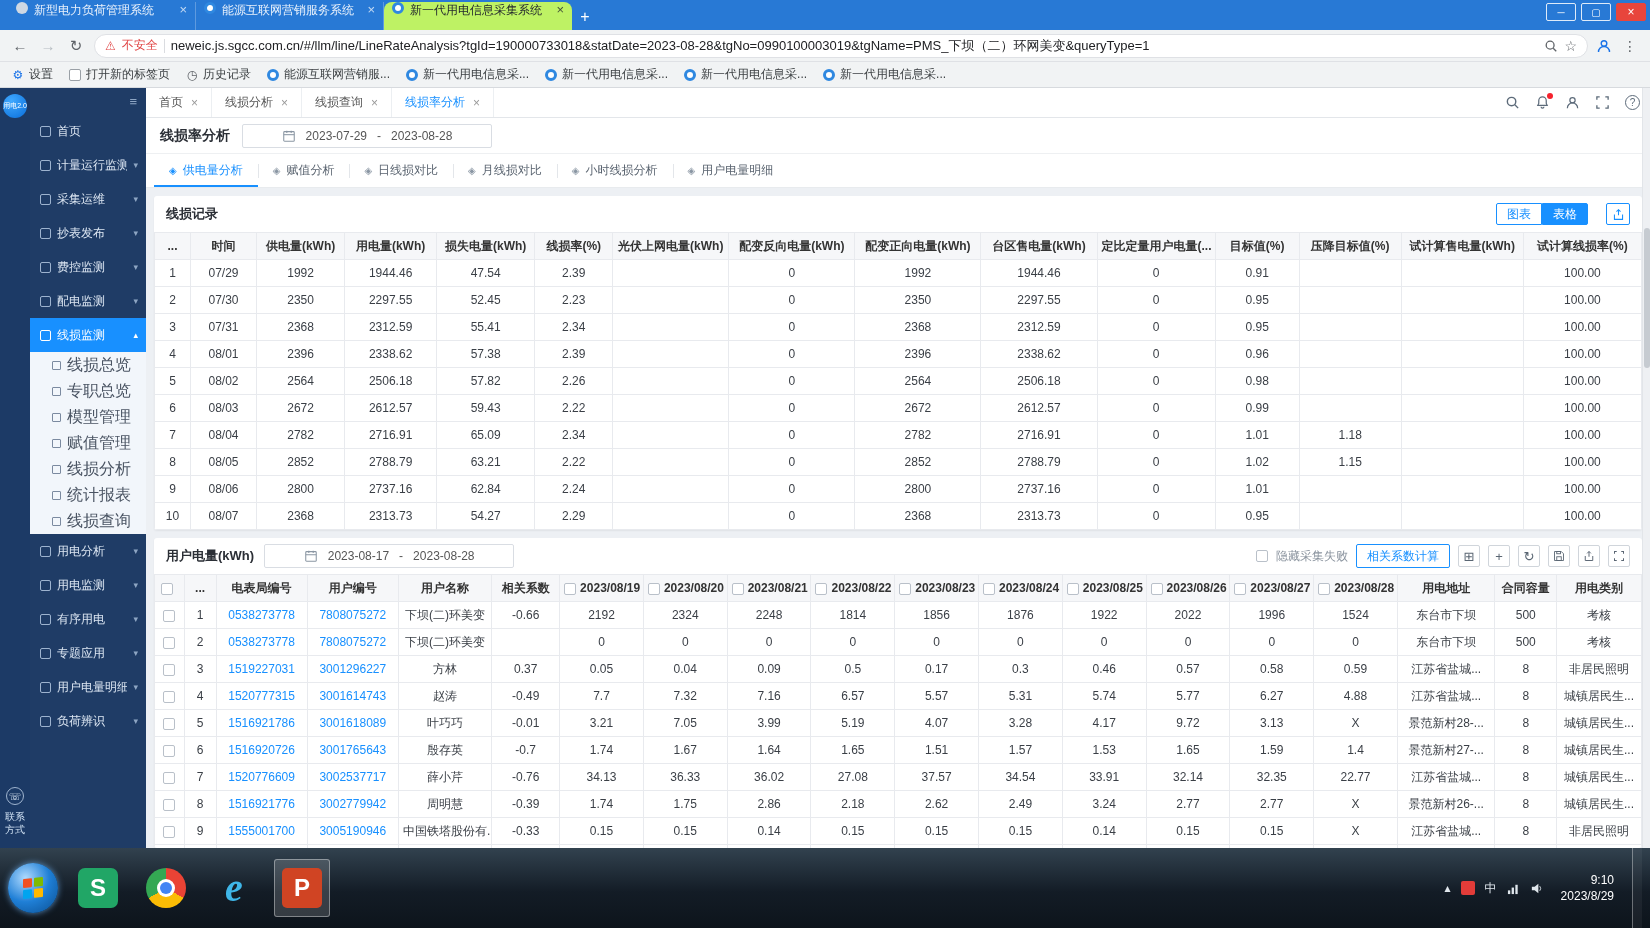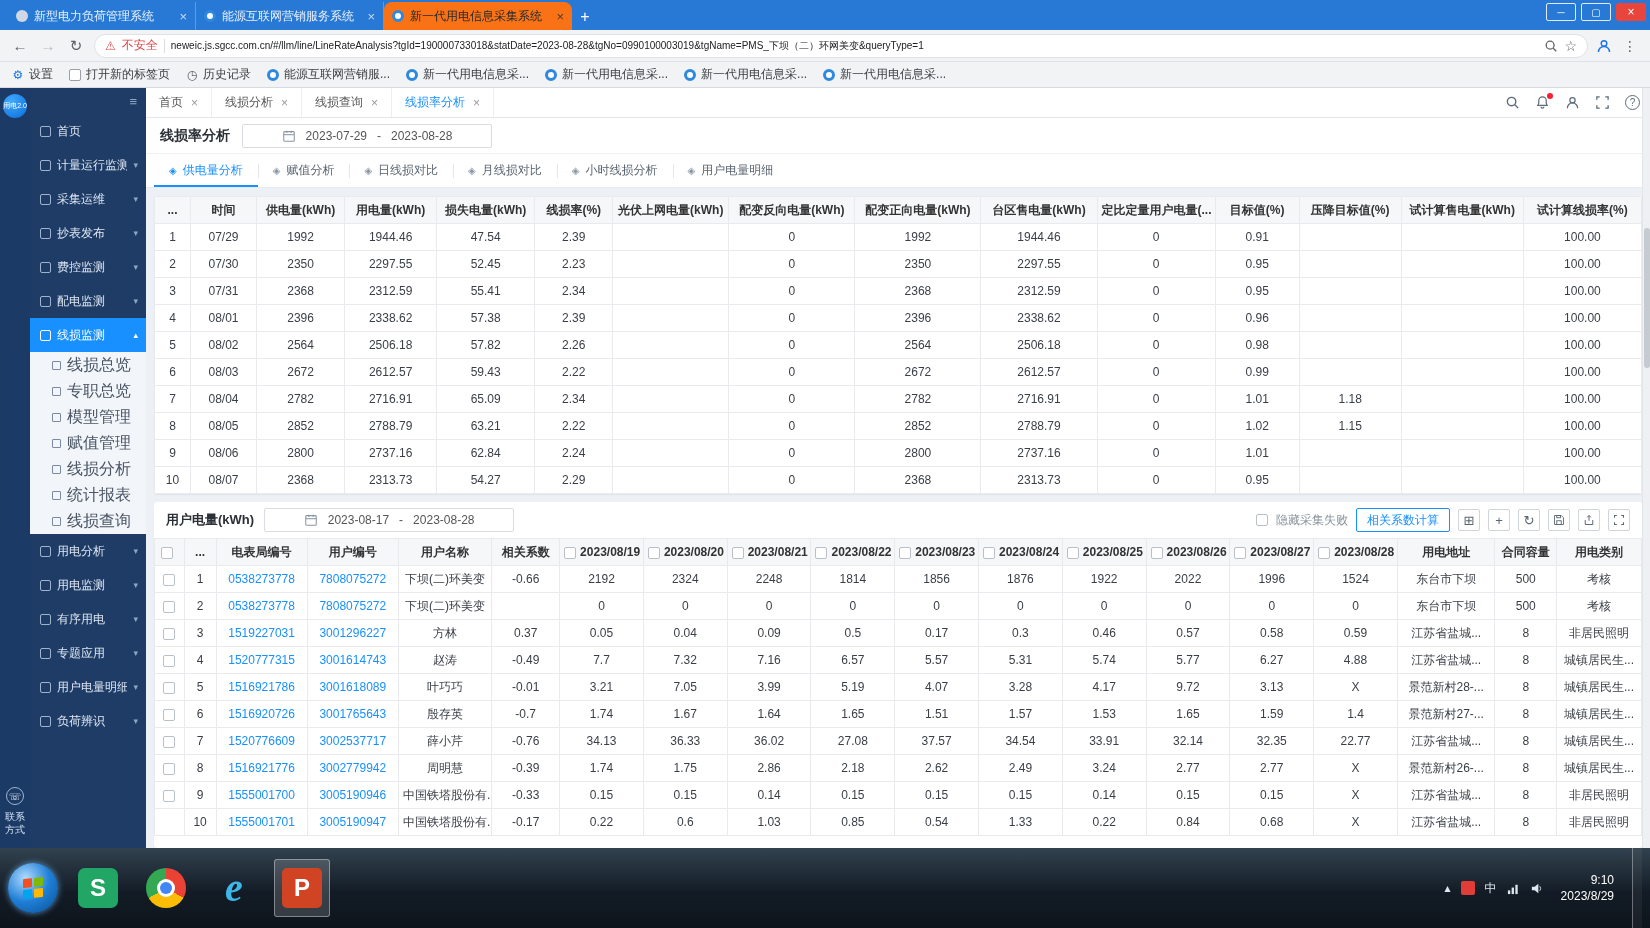--- a/index.html
+++ b/index.html
@@ -3,42 +3,42 @@
 <meta charset="utf-8">
 <style>
 *{margin:0;padding:0;box-sizing:border-box;}
 html,body{width:1650px;height:928px;overflow:hidden;background:#fff;
   font-family:"Liberation Sans","DejaVu Sans",sans-serif;font-size:12px;color:#333;}
 svg{display:block;}
 
 
 .titlebar{height:30px;background:#2879d5;display:flex;align-items:flex-end;}
 .tab-strip{display:flex;align-items:flex-end;height:30px;padding-left:8px;flex:1;min-width:0;}
-.btab{width:188px;height:28px;display:flex;align-items:center;gap:6px;padding:0 8px;color:#eaf2fc;font-size:12px;}
+.btab{width:188px;height:28px;display:flex;gap:6px;padding:0 8px;color:#eaf2fc;font-size:12px;}
 .btab:not(.active){border-right:1px solid rgba(255,255,255,.25);}
-.btab.active{background:#f97316;border-radius:8px 8px 0 0;color:#24292e;border:none;}
+.btab.active{background:#bef264;border-radius:8px 8px 0 0;color:#24292e;border:none;}
 .btitle{flex:1;white-space:nowrap;overflow:hidden;}
 .bclose{font-size:13px;opacity:.8;}
 .bfav{width:12px;height:12px;border-radius:50%;flex:none;}
 .bfav.gray{background:#cfd8e3;}
 .bfav.blue{background:#fff;border:3px solid #2f88e0;}
 .newtab{width:26px;height:26px;color:#fff;font-size:16px;display:flex;align-items:center;justify-content:center;}
 .win-controls{display:flex;align-items:center;align-self:flex-start;margin:3px 4px 0 8px;}
 .win-btn{width:30px;height:18px;border:1px solid rgba(255,255,255,.85);color:#fff;font-size:10px;
   display:flex;align-items:center;justify-content:center;margin-left:5px;border-radius:2px;}
 .win-btn.close{background:#e8453c;border-color:#e8453c;font-size:12px;}
 
 .addrbar{height:32px;background:#f1f3f4;display:flex;align-items:center;padding:0 10px;gap:8px;border-bottom:1px solid #dfe1e5;}
 .nav-ic{font-size:15px;color:#5f6368;width:20px;text-align:center;flex:none;}
 .nav-ic.dim{color:#b6bcc2;}
 .omnibox{flex:1;height:24px;background:#fff;border-radius:12px;display:flex;align-items:center;padding:0 10px;gap:6px;border:1px solid #dfe1e5;min-width:0;}
 .warn-tri{color:#e04343;font-size:12px;}
 .warn-txt{color:#e04343;font-size:12px;white-space:nowrap;}
 .sec-sep{width:1px;height:14px;background:#dadce0;flex:none;}
-.url-text{color:#202124;font-size:10px;white-space:nowrap;overflow:hidden;text-overflow:ellipsis;flex:1;}
+.url-text{color:#202124;font-size:13px;white-space:nowrap;overflow:hidden;text-overflow:ellipsis;flex:1;}
 .omni-ic{color:#5f6368;flex:none;}
 .omni-ic.star{font-size:14px;}
 .avatar-ic{color:#1a73e8;flex:none;}
 .kebab{font-size:14px;}
 
 .bookmarks{height:26px;background:#f1f3f4;display:flex;align-items:center;gap:16px;padding:0 12px;border-bottom:1px solid #d7dade;}
 .bm{display:flex;align-items:center;gap:5px;color:#3c4043;font-size:12px;white-space:nowrap;}
 .bmic{width:12px;height:12px;flex:none;display:flex;align-items:center;justify-content:center;}
 .bmic.gear{color:#1a73e8;font-size:12px;}
 .bmic.page{border:1px solid #9aa0a6;border-radius:2px;background:#fff;}
@@ -437,20 +437,34 @@
         </div>
         <div class="stab">
           <span class="dia">◈</span>
           <span>用户电量明细</span>
         </div>
       </div>
 
     <div class="content">
 
       <div class="card card1">
+        <div class="card-head">
+          <span class="card-title">线损记录</span>
+          <div class="toggle">
+            <span class="tg chart">图表</span>
+            <span class="tg table">表格</span>
+          </div>
+          <span class="iconbtn">
+            <svg viewBox="0 0 16 16" width="13" height="13">
+                <path d="M3 8v6h10V8" fill="none" stroke="currentColor" stroke-width="1.3"></path>
+                <line x1="8" y1="2" x2="8" y2="9" stroke="currentColor" stroke-width="1.3"></line>
+                <path d="M5.5 4.5 8 2l2.5 2.5" fill="none" stroke="currentColor" stroke-width="1.3"></path>
+              </svg>
+          </span>
+        </div>
         <div class="tbl-wrap">
             <table class="grid">
               <colgroup>
                 <col style="width:36px">
                 <col style="width:66px">
                 <col style="width:88px">
                 <col style="width:92px">
                 <col style="width:98px">
                 <col style="width:78px">
                 <col style="width:116px">

